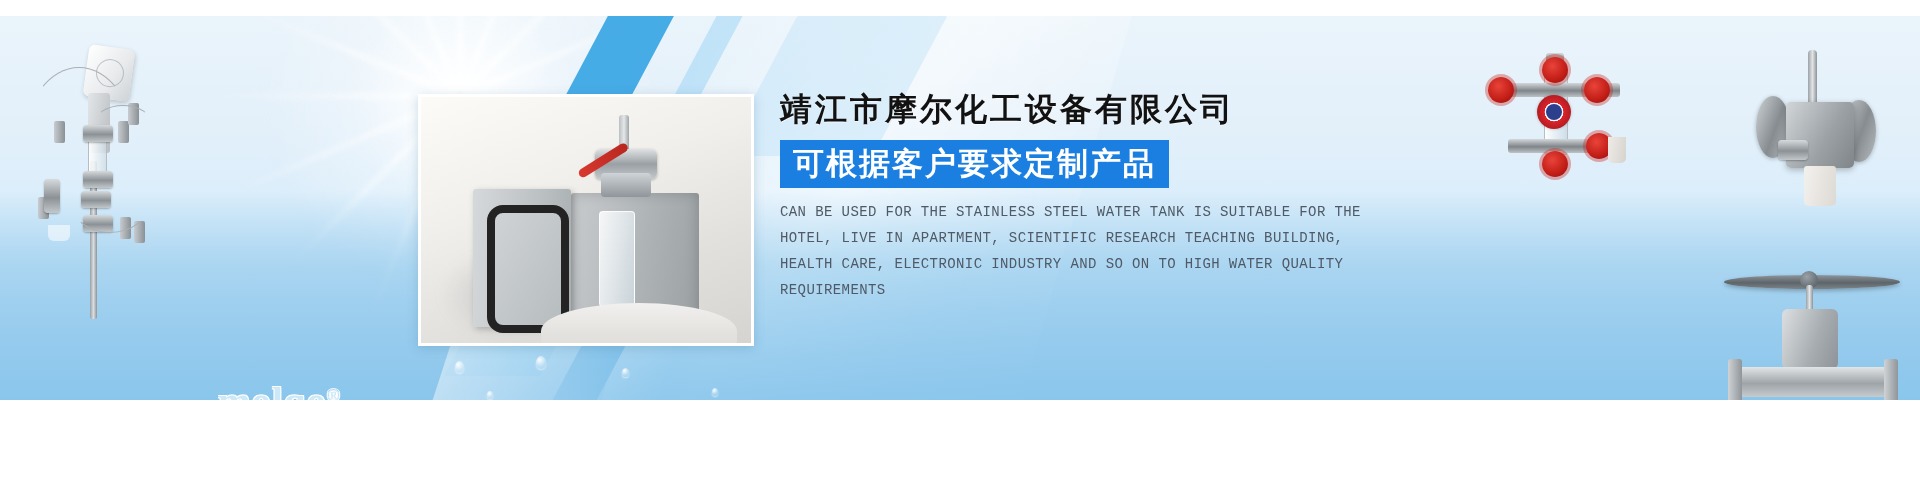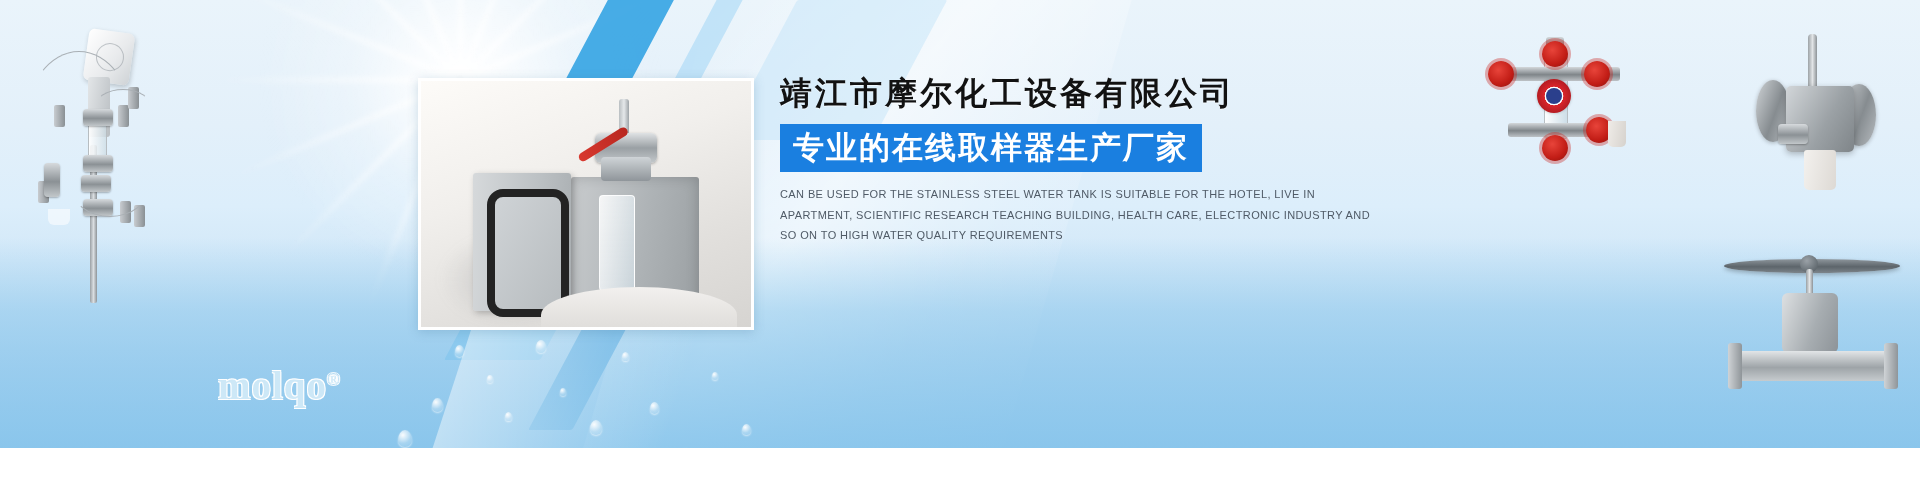--- a/index.html
+++ b/index.html
@@ -4,24 +4,25 @@
 <title>Banner</title>
 <style>
   html,body{margin:0;padding:0;}
   body{
     font-family:"Liberation Sans","DejaVu Sans",sans-serif;
     background:#ffffff;
   }
   .banner{
     position:relative;
     width:1920px;
-    height:448px;
+    height:384px;
     overflow:hidden;
     background:
       linear-gradient(180deg,#eaf4fb 0%,#e3f0fa 28%,#dceefb 46%,#cfe6f7 62%,#bfdcf3 78%,#b2d5f0 100%);
+    margin-top: 16px;
   }
 
   
   .bg-layer{position:absolute;inset:0;}
 
   .sunburst{
     position:absolute;
     left:230px; top:-150px;
     width:460px;height:460px;
     background:
@@ -220,22 +221,22 @@
     color:#ffffff;
     font-size:22px;
     font-weight:700;
     letter-spacing:2px;
     line-height:1;
     padding:8px 14px 9px 14px;
     white-space:nowrap;
     margin-bottom:12px;
   }
   .eng-desc{
-    font-family:Liberation Sans, sans-serif;
-    font-size:11px;
+    font-family:Liberation Mono, monospace;
+    font-size:14px;
     line-height:1.85;
     letter-spacing:.4px;
     color:#4f5a66;
     width:600px;
     text-transform:uppercase;
   }
 
   
   .watermark{
     position:absolute;left:218px;top:363px;
@@ -349,21 +350,21 @@
         <div class="valve-lever"></div>
       </div>
       <div class="base-plate"></div>
     </div>
   </div>
 
   <div class="text-col">
     <div class="company-name">靖江市摩尔化工设备有限公司</div>
 
     <div>
-      <span class="tagline-main">专业的在线取样器生产厂家</span>
+      <span class="tagline-main">可根据客户要求定制产品</span>
     </div>
 
 
 
     <div class="eng-desc">CAN BE USED FOR THE STAINLESS STEEL WATER TANK IS SUITABLE FOR THE HOTEL, LIVE IN APARTMENT, SCIENTIFIC RESEARCH TEACHING BUILDING, HEALTH CARE, ELECTRONIC INDUSTRY AND SO ON TO HIGH WATER QUALITY REQUIREMENTS</div>
   </div>
 
   <div class="dev-cross">
     <div class="dc-tube"></div>
 

